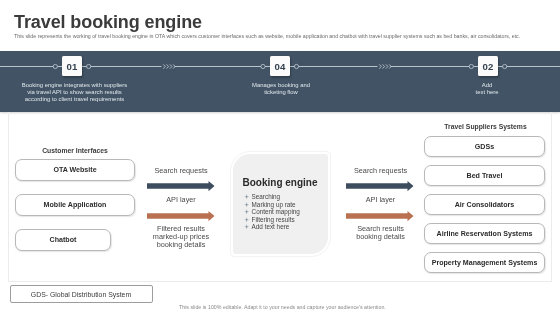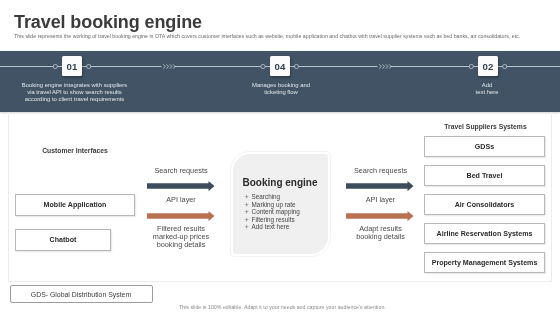--- a/index.html
+++ b/index.html
@@ -11,21 +11,21 @@
   .subtitle{position:absolute;left:14px;top:33px;width:540px;font-size:5.25px;color:#6a6a6a;line-height:6px;white-space:nowrap;}
 
   .banner{position:absolute;left:0;top:51px;width:560px;height:61px;background:#415364;box-shadow:0 1px 2px rgba(0,0,0,0.18);}
     .numbox{position:absolute;top:5px;width:20px;height:20px;background:#fbfbfb;border-radius:1.5px;box-shadow:1px 1.5px 2px rgba(0,0,0,0.25);
           color:#33404d;font-size:9.6px;font-weight:bold;text-align:center;line-height:21.5px;letter-spacing:0.2px;}
   .stepText{position:absolute;color:#e2e8ed;font-size:5.9px;line-height:7.1px;text-align:center;}
 
   .content{position:absolute;left:8px;top:112px;width:544px;height:170px;border:1px solid #ececec;border-top:none;box-sizing:border-box;}
 
   .colhead{position:absolute;font-size:6.8px;font-weight:bold;color:#3a3a3a;text-align:center;}
-  .itembox{position:absolute;border:1px solid #b8b8b8;border-radius:0;background:#fff;
+  .itembox{position:absolute;border:1px solid #b8b8b8;border-radius:7px;background:#fff;
            font-size:7.1px;font-weight:bold;color:#2b2b2b;text-align:center;box-sizing:border-box;
            box-shadow:0.7px 1px 1.2px rgba(0,0,0,0.10);}
 
   .engine-outer{position:absolute;left:229.5px;top:150.5px;width:101px;height:106px;background:#ffffff;
           border:1px solid #f3f3f3;border-radius:20px 4px 20px 4px;box-sizing:border-box;}
   .engine{position:absolute;left:232.5px;top:153.5px;width:95px;height:100.5px;background:#f0f0f0;
           border-radius:17px 3px 17px 3px;box-sizing:border-box;}
   .engine-title{position:absolute;left:0;width:100%;top:23px;text-align:center;font-size:10px;font-weight:bold;color:#2b2b2b;}
   .bullets{position:absolute;left:11.5px;top:39.5px;font-size:6.35px;color:#454545;line-height:7.5px;}
   .bullets div{white-space:nowrap;}
@@ -86,20 +86,21 @@
     </div>
     <div class="stepText" style="left:437px;top:30.5px;width:100px">
       <div>Add</div>
       <div>text here</div>
     </div>
   </div>
 
   <div class="content"></div>
 
   <div class="colhead" style="left:15px;top:147px;width:120px">Customer Interfaces</div>
+  <div class="itembox" style="left:15px;top:159px;width:120px;height:21.5px;line-height:21px">OTA Website</div>
   <div class="itembox" style="left:15px;top:194px;width:120px;height:21.5px;line-height:21px">Mobile Application</div>
   <div class="itembox" style="left:15px;top:229px;width:96px;height:21.5px;line-height:21px">Chatbot</div>
 
   <div class="engine-outer"></div>
   <div class="engine">
     <div class="engine-title">Booking engine</div>
     <div class="bullets">
       <div><svg class="bl-ico" viewBox="0 0 10 10">
             <path d="M5 0.4 L6.05 3.95 L9.6 5 L6.05 6.05 L5 9.6 L3.95 6.05 L0.4 5 L3.95 3.95 Z" fill="#8f9ba6"></path>
           </svg><span>Searching</span></div>
@@ -141,19 +142,19 @@
 
   <div class="flowlabel" style="left:339.5px;top:167px;width:82px">Search requests</div>
   <svg class="arrow" style="left:346.4px;top:180.8px;width:67.5px;height:10.2px" viewBox="0 0 67.5 10.2" preserveAspectRatio="none">
     <path d="M0 2.2 L61.5 2.2 L61.5 0 L67.5 5.1 L61.5 10.2 L61.5 7.8 L0 7.8 Z" fill="#3e4d5d"></path>
   </svg>
   <div class="flowlabel" style="left:339.5px;top:195.5px;width:82px">API layer</div>
   <svg class="arrow" style="left:346.4px;top:211px;width:67.5px;height:10.2px" viewBox="0 0 67.5 10.2" preserveAspectRatio="none">
     <path d="M0 2.2 L61.5 2.2 L61.5 0 L67.5 5.1 L61.5 10.2 L61.5 7.8 L0 7.8 Z" fill="#ba7152"></path>
   </svg>
   <div class="flowlabel" style="left:339.5px;top:225px;width:82px">
-    <div>Adapt results</div>
+    <div>Search results</div>
     <div>booking details</div>
   </div>
 
   <div class="gdsbox">GDS- Global Distribution System</div>
   <div class="note">This slide is 100% editable. Adapt it to your needs and capture your audience's attention.</div>
 </div>
 
 </body></html>

